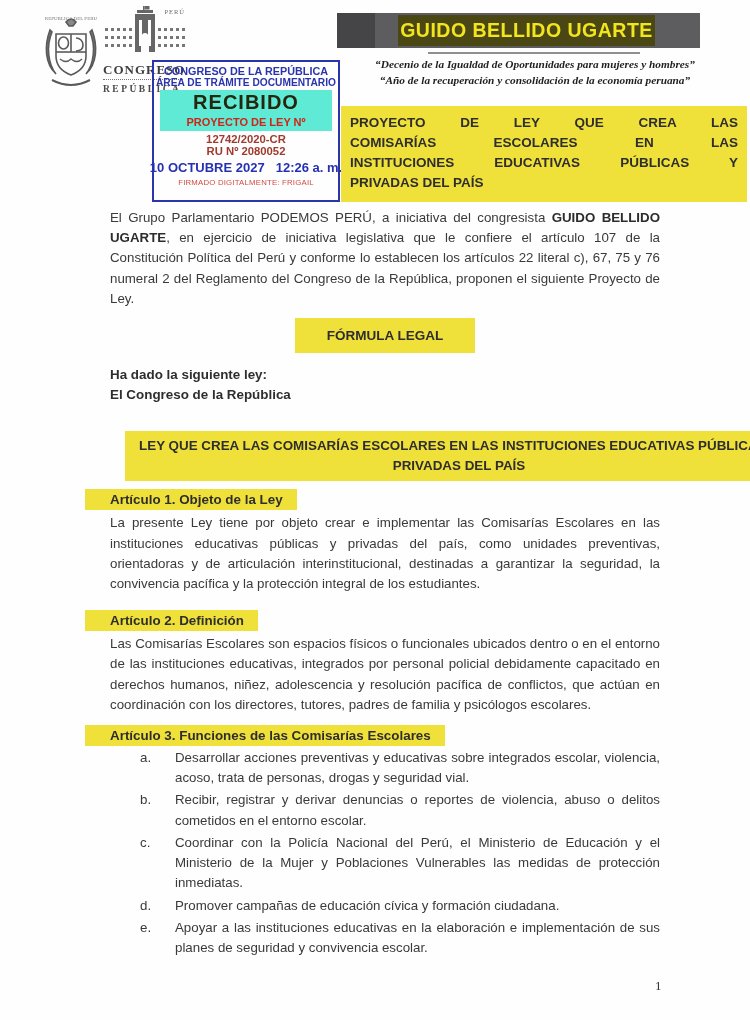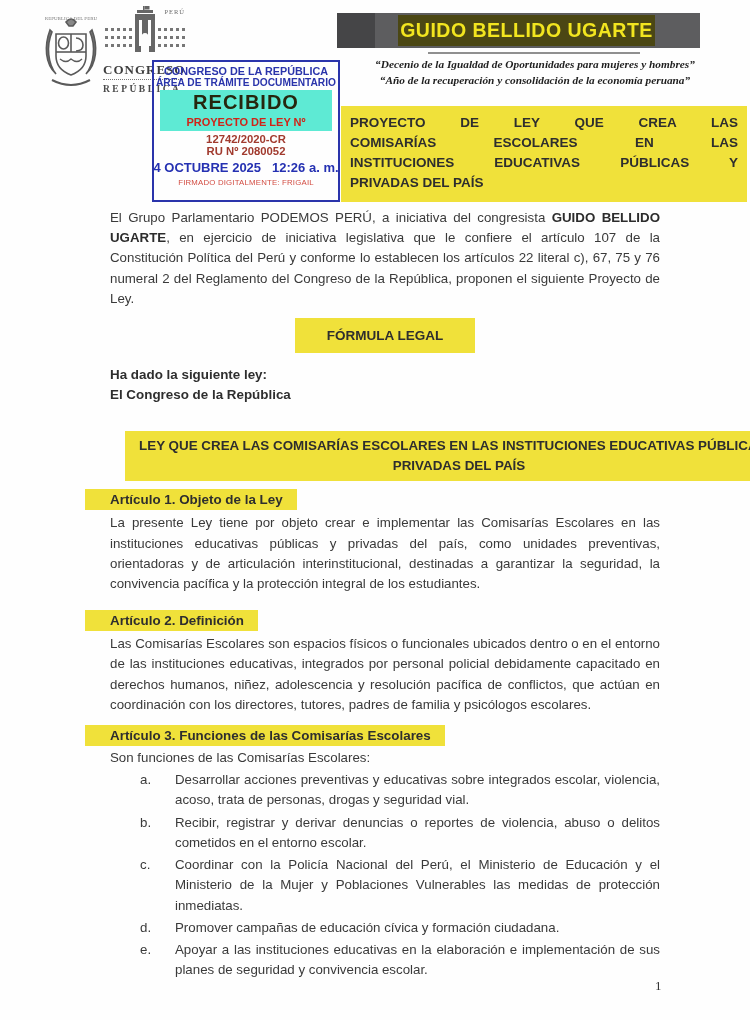--- a/index.html
+++ b/index.html
@@ -162,21 +162,21 @@
     <div class="ystrip"></div>
     <div class="org">CONGRESO DE LA REPÚBLICA</div>
     <div class="office">ÁREA DE TRÁMITE DOCUMENTARIO</div>
     <div class="yellow-zone">
       <div class="received">RECIBIDO</div>
       <div class="bill-label">PROYECTO DE LEY Nº</div>
     </div>
     <div class="bill-number">12742/2020-CR</div>
     <div class="registry">RU Nº 2080052</div>
     <div class="date-row">
-      <span>4 OCTUBRE 2025</span><span class="t">12:26 a. m.</span>
+      <span>10 OCTUBRE 2027</span><span class="t">12:26 a. m.</span>
     </div>
     <div class="signed">FIRMADO DIGITALMENTE: FRIGAIL</div>
   </div>
 
   <div class="bill-title">
     <div class="jline">PROYECTO DE LEY QUE CREA LAS</div>
     <div class="jline">COMISARÍAS ESCOLARES EN LAS</div>
     <div class="jline">INSTITUCIONES EDUCATIVAS PÚBLICAS Y</div>
     <div class="jline last">PRIVADAS DEL PAÍS</div>
   </div>
@@ -199,21 +199,20 @@
       <p class="para art-body" style="margin:3px 16px 0 0;">La presente Ley tiene por objeto crear e implementar las Comisarías Escolares en las instituciones educativas públicas y privadas del país, como unidades preventivas, orientadoras y de articulación interinstitucional, destinadas a garantizar la seguridad, la convivencia pacífica y la protección integral de los estudiantes.</p>
     </div>
 
     <div>
       <div class="art-heading mt12">Artículo 2. Definición</div>
       <p class="para art-body" style="margin:3px 0 0 0;">Las Comisarías Escolares son espacios físicos o funcionales ubicados dentro o en el entorno de las instituciones educativas, integrados por personal policial debidamente capacitado en derechos humanos, niñez, adolescencia y resolución pacífica de conflictos, que actúan en coordinación con los directores, tutores, padres de familia y psicólogos escolares.</p>
     </div>
 
     <div>
       <div class="art-heading mt10">Artículo 3. Funciones de las Comisarías Escolares</div>
-      <div class="lead">Son funciones de las Comisarías Escolares:</div>
       <div class="list">
         <div class="li">
           <div class="letter">a.</div>
           <div class="txt">Desarrollar acciones preventivas y educativas sobre integrados escolar, violencia, acoso, trata de personas, drogas y seguridad vial.</div>
         </div>
         <div class="li">
           <div class="letter">b.</div>
           <div class="txt">Recibir, registrar y derivar denuncias o reportes de violencia, abuso o delitos cometidos en el entorno escolar.</div>
         </div>
         <div class="li">

